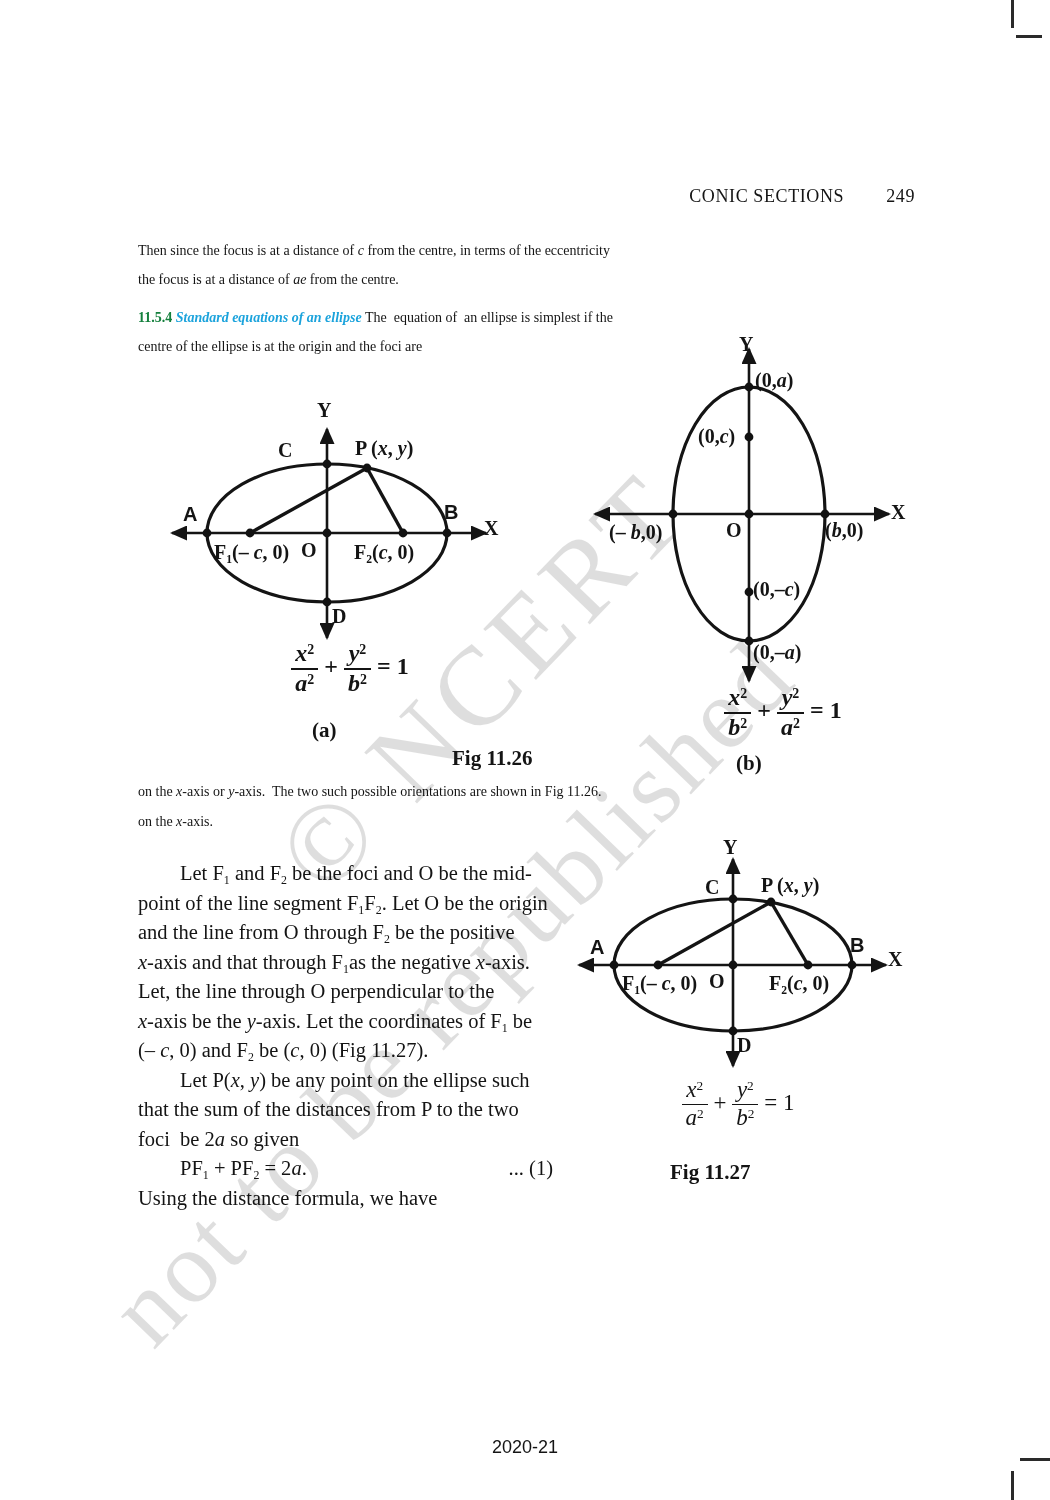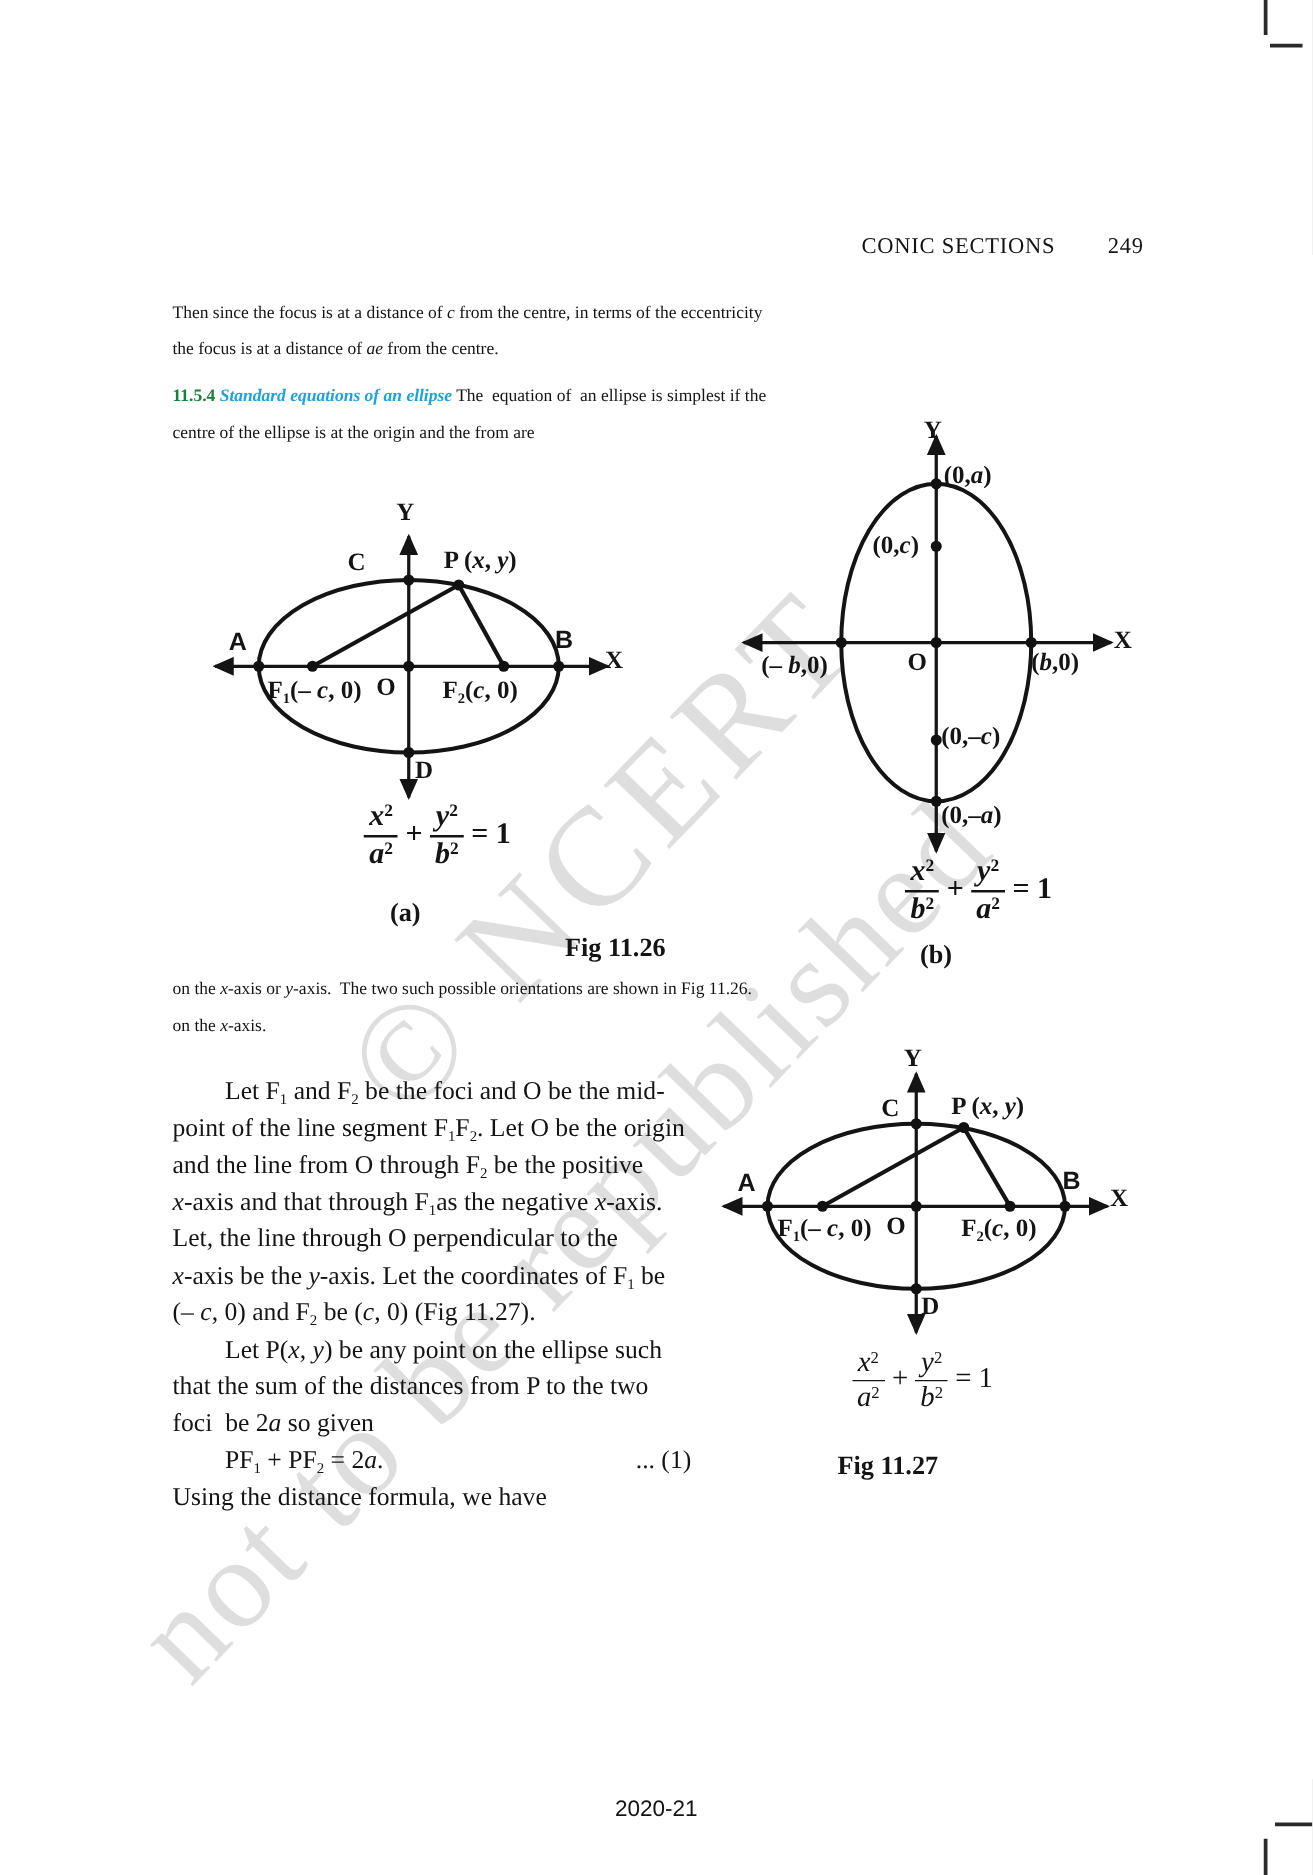--- a/index.html
+++ b/index.html
@@ -50,21 +50,21 @@
     <span>CONIC SECTIONS</span><span style="display:inline-block;width:42px;"></span><span>249</span>
   </div>
 
   <div class="abs bodytext z1" style="left:138px;top:236px;">
     <div class="nline">Then since the focus is at a distance of <i>c</i> from the centre, in terms of the eccentricity</div>
     <div class="nline">the focus is at a distance of <i>ae</i> from the centre.</div>
   </div>
 
   <div class="abs bodytext z1" style="left:138px;top:303px;">
     <div class="nline"><span class="sec-num">11.5.4 </span><span class="sec-title">Standard equations of an ellipse</span><span> The  equation of  an ellipse is simplest if the</span></div>
-    <div class="nline">centre of the ellipse is at the origin and the from are</div>
+    <div class="nline">centre of the ellipse is at the origin and the foci are</div>
   </div>
 
   <div class="abs z1" style="left:150px;top:393px;width:360px;height:355px;">
     <svg width="360" height="260" style="position:absolute;left:0;top:0;">
       <defs>
         <marker id="ah-a" markerUnits="userSpaceOnUse" markerWidth="17" markerHeight="15" refX="15" refY="7.5" orient="auto-start-reverse">
           <path d="M0,0 L17,7.5 L0,15 Z" fill="#141414"></path>
         </marker>
       </defs>
       <line x1="22" y1="140" x2="336" y2="140" stroke="#141414" stroke-width="2.6" marker-start="url(#ah-a)" marker-end="url(#ah-a)"></line>

